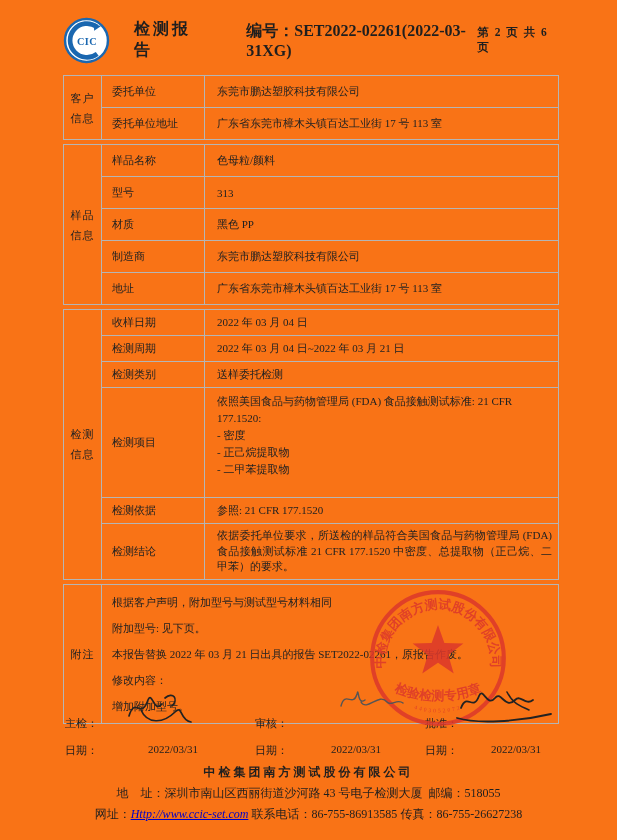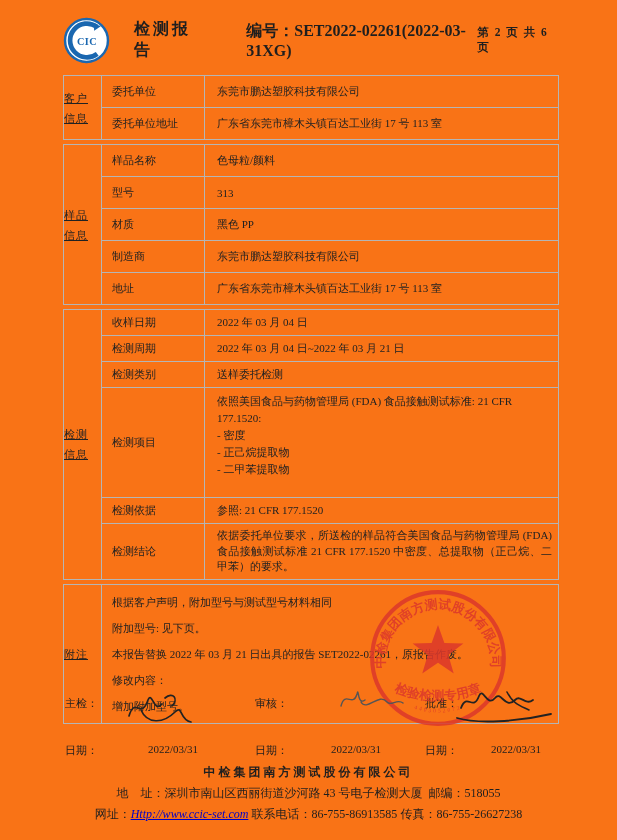--- a/index.html
+++ b/index.html
@@ -12,31 +12,31 @@
   .hdr { position:absolute; left:63px; top:16px; width:496px; height:48px;
          display:flex; align-items:center; }
   .logo { width:47px; height:47px; flex:0 0 auto; }
   .hdr-title { margin-left:24px; font-weight:bold; font-size:16px; letter-spacing:3px; }
   .hdr-no { margin-left:46px; font-weight:bold; font-size:16px; }
   .hdr-page { margin-left:auto; margin-right:6px; font-weight:bold; font-size:11.5px; word-spacing:3px; }
   
   .tables { position:absolute; left:63px; top:75px; width:496px; }
   table.sec { border-collapse:collapse; width:496px; table-layout:fixed; margin-bottom:4px; }
   table.sec td { border:1px solid #b5b5b5; font-size:11px; color:#222; vertical-align:middle; }
-  td.sec-label { text-align:left; line-height:20px; letter-spacing:1px;text-decoration:underline; }
+  td.sec-label { text-align:center; line-height:20px; letter-spacing:1px; }
   td.field { padding:2px 4px 2px 10px; }
   td.value { padding:2px 6px 2px 12px; }
   .h31 td { height:32px; }
   .h25 td { height:26px; }
   td.lines { line-height:17px; padding-top:5px; padding-bottom:19px; }
   td.para  { line-height:15.5px; padding-top:4px; padding-bottom:4px; text-align:justify;margin-top:24px; }
   td.notes-cell { line-height:26px; padding:4px 6px 4px 10px; }
   
   .sigblock { position:absolute; left:63px; top:690px; width:496px; height:70px; font-size:11px; }
-  .sig-label { position:absolute; top:6px; }
+  .sig-label { position:absolute; top:26px; }
   .sig-date-label { position:absolute; top:53px; }
   .sig-date { position:absolute; top:53px; }
   .sig-svg { position:absolute; z-index:3; }
   
   .stamp { position:absolute; left:366px; top:586px; width:144px; height:144px;
            z-index:2; opacity:.85; }
   
   .footer { position:absolute; left:0; top:764px; width:617px; text-align:center; }
   .f-company { font-weight:bold; font-size:12px; letter-spacing:3px; }
   .f-line { font-size:12px; margin-top:4px; color:#1f1f1f; }

